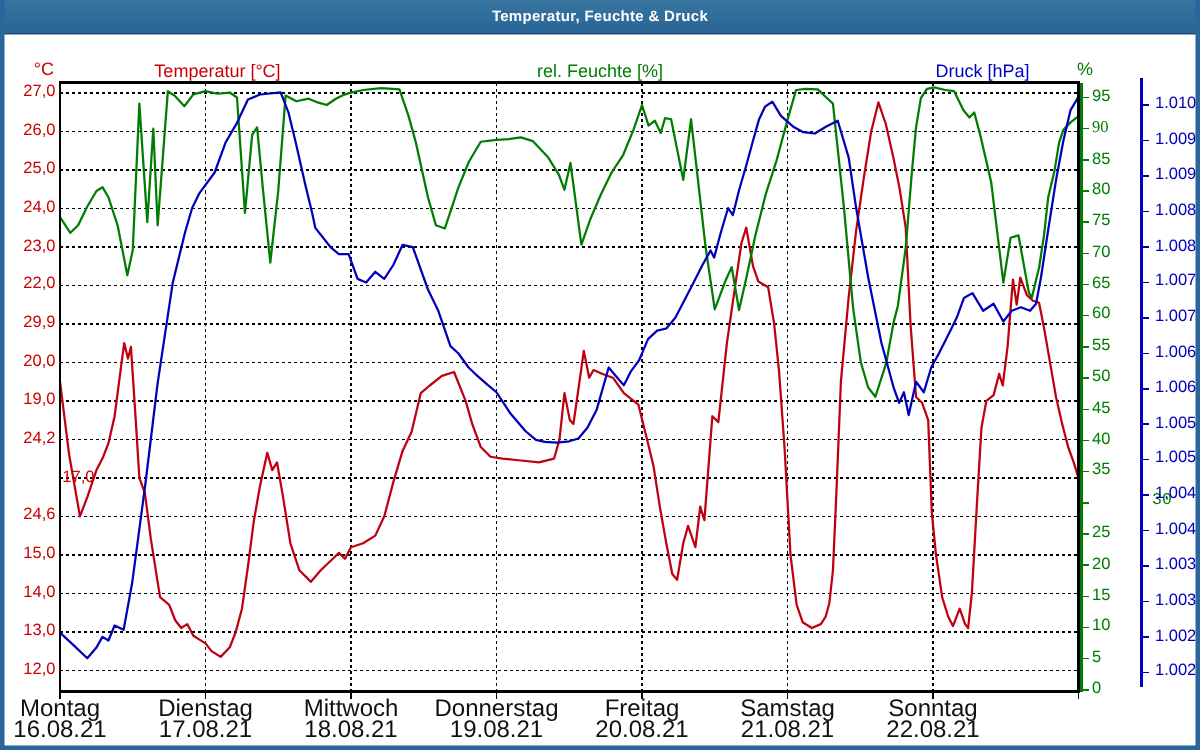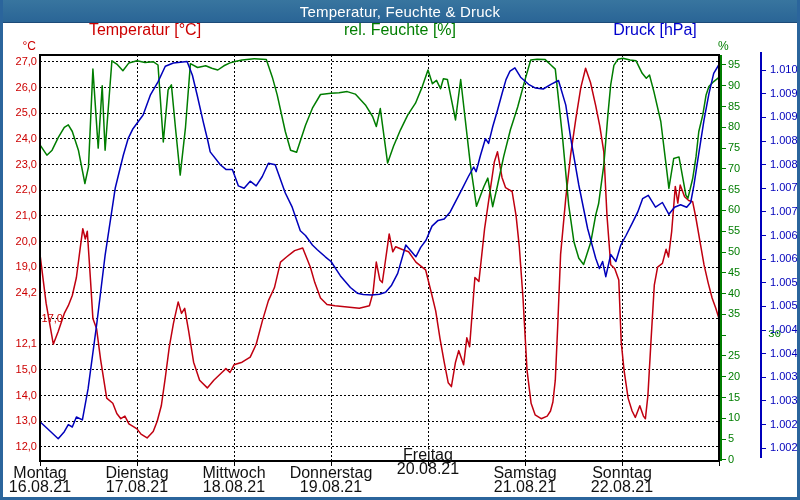--- a/index.html
+++ b/index.html
@@ -7,27 +7,27 @@
     position:relative;width:800px;height:500px;background:#ffffff;
     font-family:"Liberation Sans", sans-serif;overflow:hidden;
   }
   .titlebar{
     position:absolute;left:0;top:0;width:800px;height:22px;
     background:linear-gradient(#38759f,#2a6596);
     border-bottom:1px solid #1c4a78;
     display:flex;align-items:center;justify-content:center;
   }
   .titlebar .title{
-    color:#ffffff;font-size:15px;font-weight:normal;letter-spacing:0.2px;
+    color:#ffffff;font-size:10px;font-weight:bold;letter-spacing:0.2px;
   }
   .outer-border{
     position:absolute;inset:0;border:3px solid #2b659c;border-top:none;
     pointer-events:none;z-index:50;
   }
-  .series-label{position:absolute;top:21px;font-size:16px;transform:translateX(-50%);white-space:nowrap;}
+  .series-label{position:absolute;top:40px;font-size:12px;transform:translateX(-50%);white-space:nowrap;}
   .unit-label{position:absolute;font-size:12px;white-space:nowrap;}
   #chart-svg{position:absolute;left:0;top:0;}
   .tick-label{position:absolute;font-size:11px;line-height:13px;white-space:nowrap;}
   .tick-label.temp{width:34px;text-align:right;}
   .day-label{position:absolute;font-size:16px;line-height:14px;color:#111111;text-align:center;transform:translateX(-50%);white-space:nowrap;}
 </style>
 </head>
 <body>
 
 <div class="window">
@@ -129,50 +129,50 @@
         <div>17.08.21</div>
       </div>
       <div class="day-label" style="left: 234px; top: 466px;">
         <div>Mittwoch</div>
         <div>18.08.21</div>
       </div>
       <div class="day-label" style="left: 331px; top: 466px;">
         <div>Donnerstag</div>
         <div>19.08.21</div>
       </div>
-      <div class="day-label" style="left: 428px; top: 448px;">
+      <div class="day-label" style="left: 428px; top: 466px;">
         <div>Freitag</div>
         <div>20.08.21</div>
       </div>
       <div class="day-label" style="left: 525px; top: 466px;">
         <div>Samstag</div>
         <div>21.08.21</div>
       </div>
       <div class="day-label" style="left: 622px; top: 466px;">
         <div>Sonntag</div>
         <div>22.08.21</div>
       </div>
       <div class="tick-label temp" style="left:3px;top:54.929203539823px;color:#cc0000;">27,0</div>
       <div class="tick-label temp" style="left:3px;top:80.5929203539823px;color:#cc0000;">26,0</div>
       <div class="tick-label temp" style="left:3px;top:106.25663716814158px;color:#cc0000;">25,0</div>
       <div class="tick-label temp" style="left:3px;top:131.92035398230087px;color:#cc0000;">24,0</div>
       <div class="tick-label temp" style="left:3px;top:157.58407079646017px;color:#cc0000;">23,0</div>
       <div class="tick-label temp" style="left:3px;top:183.24778761061944px;color:#cc0000;">22,0</div>
-      <div class="tick-label temp" style="left:3px;top:208.91150442477877px;color:#cc0000;">21,0</div>
+      <div class="tick-label temp" style="left:3px;top:208.91150442477877px;color:#cc0000;">29,9</div>
       <div class="tick-label temp" style="left:3px;top:234.57522123893804px;color:#cc0000;">20,0</div>
       <div class="tick-label temp" style="left:3px;top:260.23893805309734px;color:#cc0000;">19,0</div>
       <div class="tick-label temp" style="left:3px;top:285.9026548672566px;color:#cc0000;">24,2</div>
       <div class="tick-label temp" style="left:3px;top:311.5663716814159px;color:#cc0000;padding-left:26px;">17,0</div>
-      <div class="tick-label temp" style="left:3px;top:337.2300884955752px;color:#cc0000;">12,1</div>
+      <div class="tick-label temp" style="left:3px;top:337.2300884955752px;color:#cc0000;">24,6</div>
       <div class="tick-label temp" style="left:3px;top:362.8938053097345px;color:#cc0000;">15,0</div>
       <div class="tick-label temp" style="left:3px;top:388.55752212389376px;color:#cc0000;">14,0</div>
       <div class="tick-label temp" style="left:3px;top:414.2212389380531px;color:#cc0000;">13,0</div>
       <div class="tick-label temp" style="left:3px;top:439.88495575221236px;color:#cc0000;">12,0</div>
       <div class="tick-label " style="left:728px;top:57.977472865042px;color:#007d00;">95</div>
-      <div class="tick-label " style="left:728px;top:78.7638746672128px;color:#007d00;">90</div>
+      <div class="tick-label " style="left:728px;top:78.7638746672128px;color:#007d00;font-family:Liberation Serif, serif;">90</div>
       <div class="tick-label " style="left:728px;top:99.55027646938359px;color:#007d00;">85</div>
       <div class="tick-label " style="left:728px;top:120.33667827155439px;color:#007d00;">80</div>
       <div class="tick-label " style="left:728px;top:141.1230800737252px;color:#007d00;">75</div>
       <div class="tick-label " style="left:728px;top:161.90948187589598px;color:#007d00;">70</div>
       <div class="tick-label " style="left:728px;top:182.69588367806676px;color:#007d00;">65</div>
       <div class="tick-label " style="left:728px;top:203.48228548023758px;color:#007d00;">60</div>
       <div class="tick-label " style="left:728px;top:224.26868728240837px;color:#007d00;">55</div>
       <div class="tick-label " style="left:728px;top:245.05508908457915px;color:#007d00;">50</div>
       <div class="tick-label " style="left:728px;top:265.84149088674997px;color:#007d00;">45</div>
       <div class="tick-label " style="left:728px;top:286.6278926889207px;color:#007d00;">40</div>

